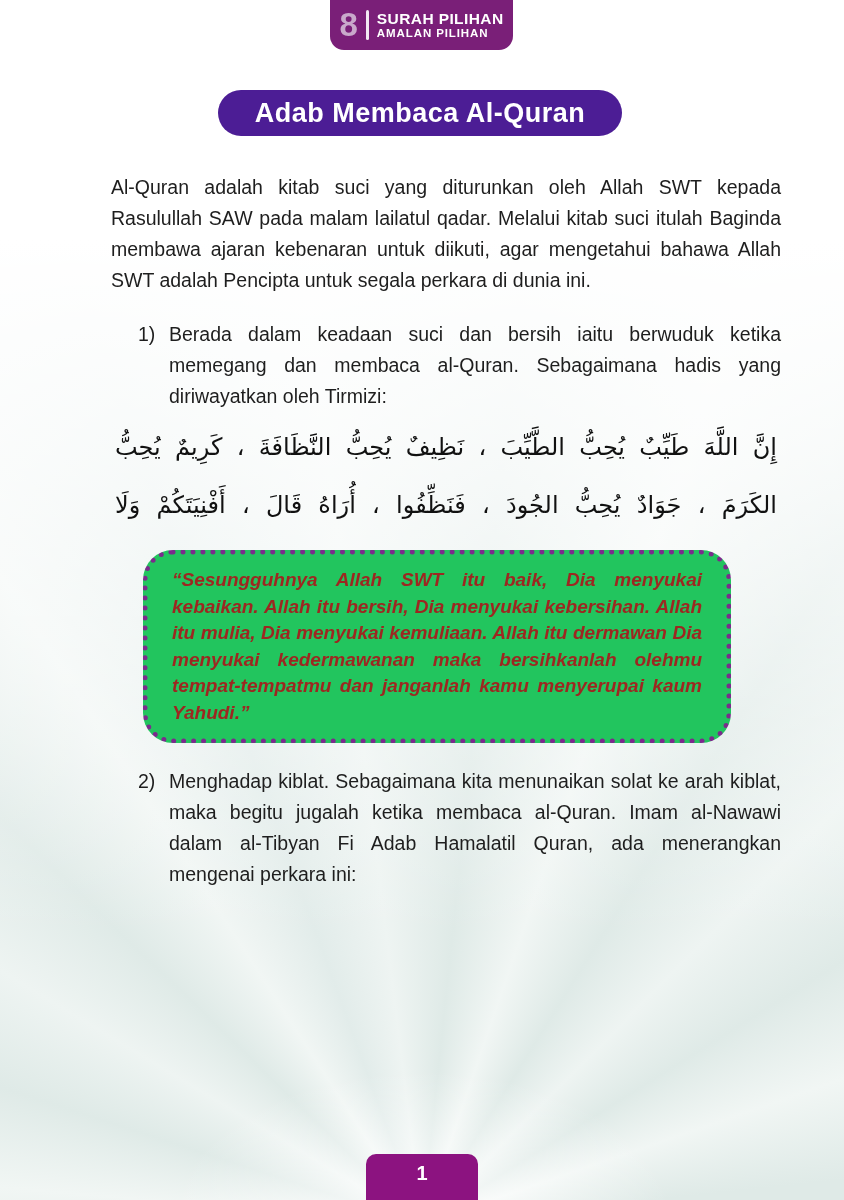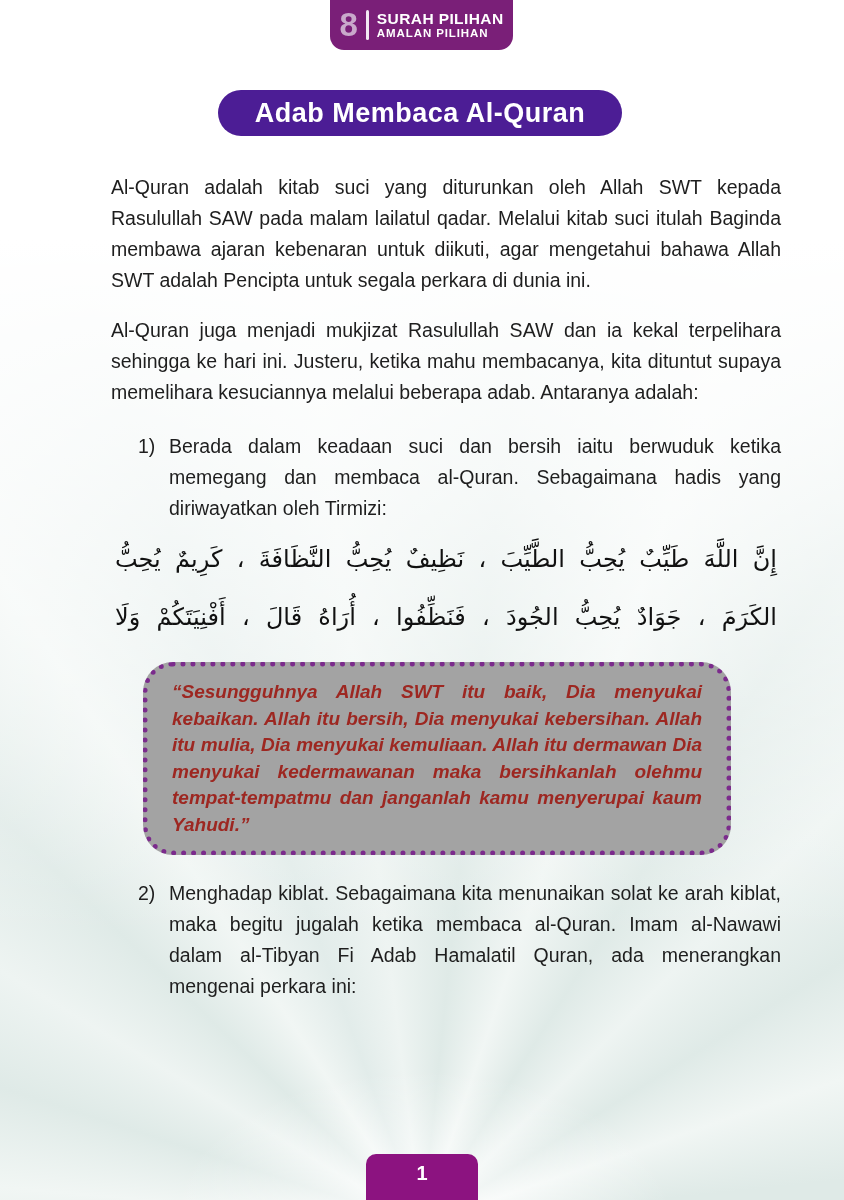--- a/index.html
+++ b/index.html
@@ -71,21 +71,21 @@
     font-family:"DejaVu Sans", sans-serif;
     font-size:24px; line-height:58px; color:#111111;
     padding:0 4px;
   }
   .arabic-line { text-align:justify; text-align-last:justify; }
   .arabic-line.last { text-align:right; text-align-last:right; }
 
   .quote-box {
     box-sizing:border-box;
     width:588px; margin:16px 0 0 32px;
-    background:#a3a3a3;
+    background:#22c55e;
     border:5px dotted #7b2b8c;
     border-radius:30px;
     padding:12px 24px 12px 24px;
   }
   .quote-text {
     margin:0;
     color:#9d2721; font-weight:bold; font-style:italic;
     font-size:19px; line-height:26.5px; text-align:justify;
   }
 
@@ -116,21 +116,20 @@
   </div>
 
   <div class="title-pill">
     <span>Adab Membaca Al-Quran</span>
   </div>
 
   <div class="content">
 
     <p class="para">Al-Quran adalah kitab suci yang diturunkan oleh Allah SWT kepada Rasulullah SAW pada malam lailatul qadar. Melalui kitab suci itulah Baginda membawa ajaran kebenaran untuk diikuti, agar mengetahui bahawa Allah SWT adalah Pencipta untuk segala perkara di dunia ini.</p>
 
-    <p class="para">Al-Quran juga menjadi mukjizat Rasulullah SAW dan ia kekal terpelihara sehingga ke hari ini. Justeru, ketika mahu membacanya, kita dituntut supaya memelihara kesuciannya melalui beberapa adab. Antaranya adalah:</p>
 
     <div class="list-item">
       <span class="list-num">
         <span>1)</span>
       </span>
       <span class="list-text">Berada dalam keadaan suci dan bersih iaitu berwuduk ketika memegang dan membaca al-Quran. Sebagaimana hadis yang diriwayatkan oleh Tirmizi:</span>
     </div>
 
     <div class="arabic-block">
       <div class="arabic-line">إِنَّ اللَّهَ طَيِّبٌ يُحِبُّ الطَّيِّبَ ، نَظِيفٌ يُحِبُّ النَّظَافَةَ ، كَرِيمٌ يُحِبُّ</div>

